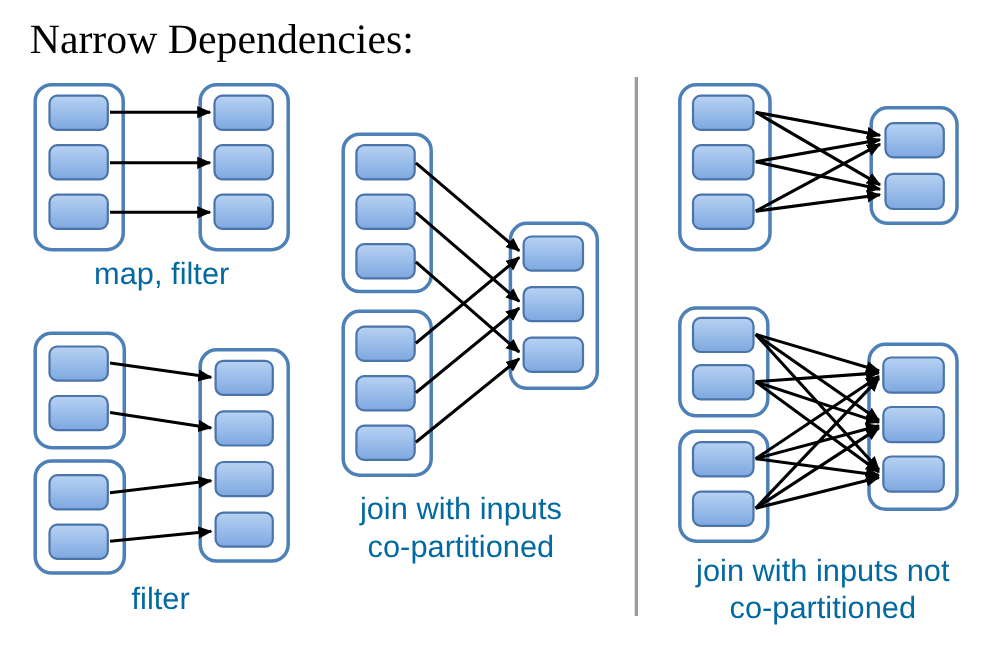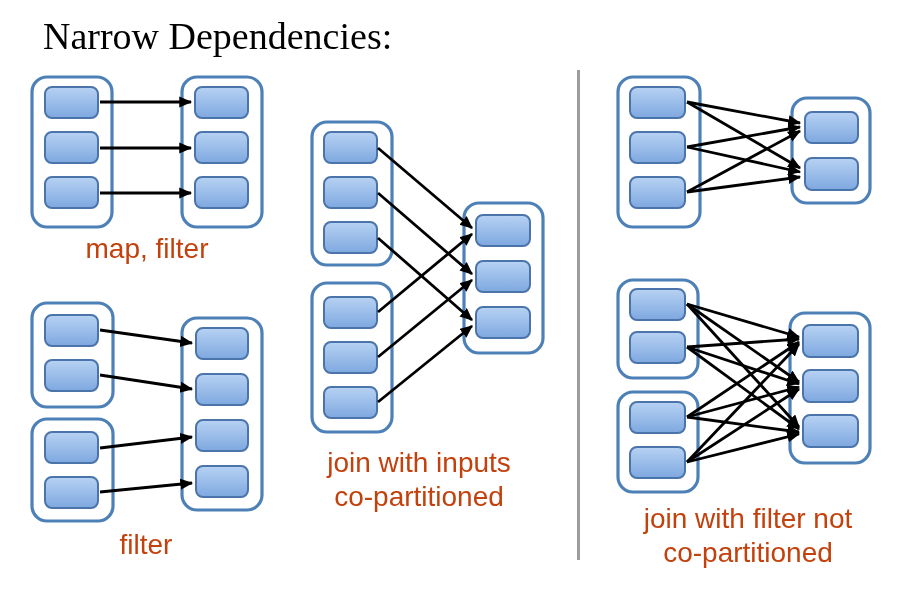--- a/index.html
+++ b/index.html
@@ -12,33 +12,33 @@
     font-family: "Liberation Sans", sans-serif;
   }
   .section-title {
     position: absolute;
     font-family: "Liberation Serif", serif;
     font-size: 38px;
     line-height: 44px;
     color: #000000;
     white-space: nowrap;
   }
-  #title-narrow { left: 27px; top: 14px; margin-left: 16px; }
+  #title-narrow { left: 27px; top: 14px; }
   #title-wide  { left: 591px; top: 14px; }
   .divider {
     position: absolute;
     left: 577px; top: 70px;
     width: 3px; height: 490px;
     background: #9c9c9c;
   }
   .diagram-label {
     position: absolute;
     font-size: 28px;
     line-height: 34px;
-    color: #c2410c;
+    color: #0369a1;
     text-align: center;
     white-space: pre-line;
   }
   #lbl-map-filter { left: 32px;  top: 232px; width: 230px; }
   #lbl-union      { left: 31px;  top: 528px; width: 230px; }
   #lbl-join-co    { left: 294px; top: 446px; width: 250px; }
   #lbl-gbk        { left: 644px; top: 228px; width: 210px; }
   #lbl-join-not   { left: 604px; top: 502px; width: 288px; }
   #diagram-layer {
     position: absolute;
@@ -158,16 +158,16 @@
     </svg>
 
   <div id="lbl-map-filter" class="diagram-label">map, filter</div>
 
   <div id="lbl-union" class="diagram-label">filter</div>
 
   <div id="lbl-join-co" class="diagram-label">join with inputs
 co-partitioned</div>
 
 
-  <div id="lbl-join-not" class="diagram-label">join with filter not
+  <div id="lbl-join-not" class="diagram-label">join with inputs not
 co-partitioned</div>
 
 </div>
 
 </body></html>

